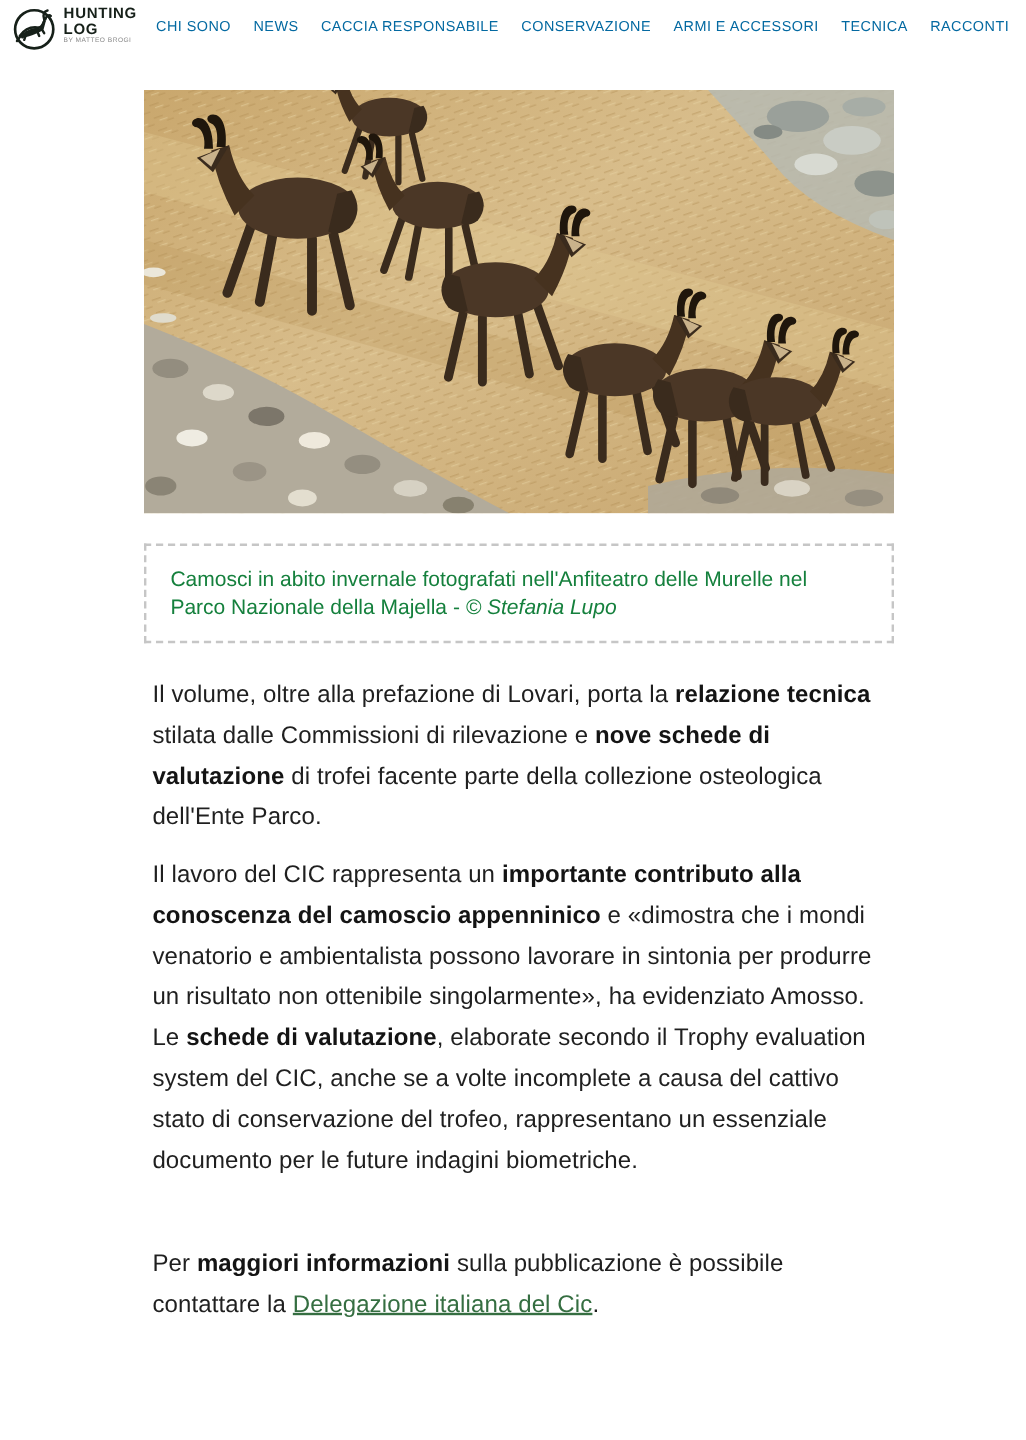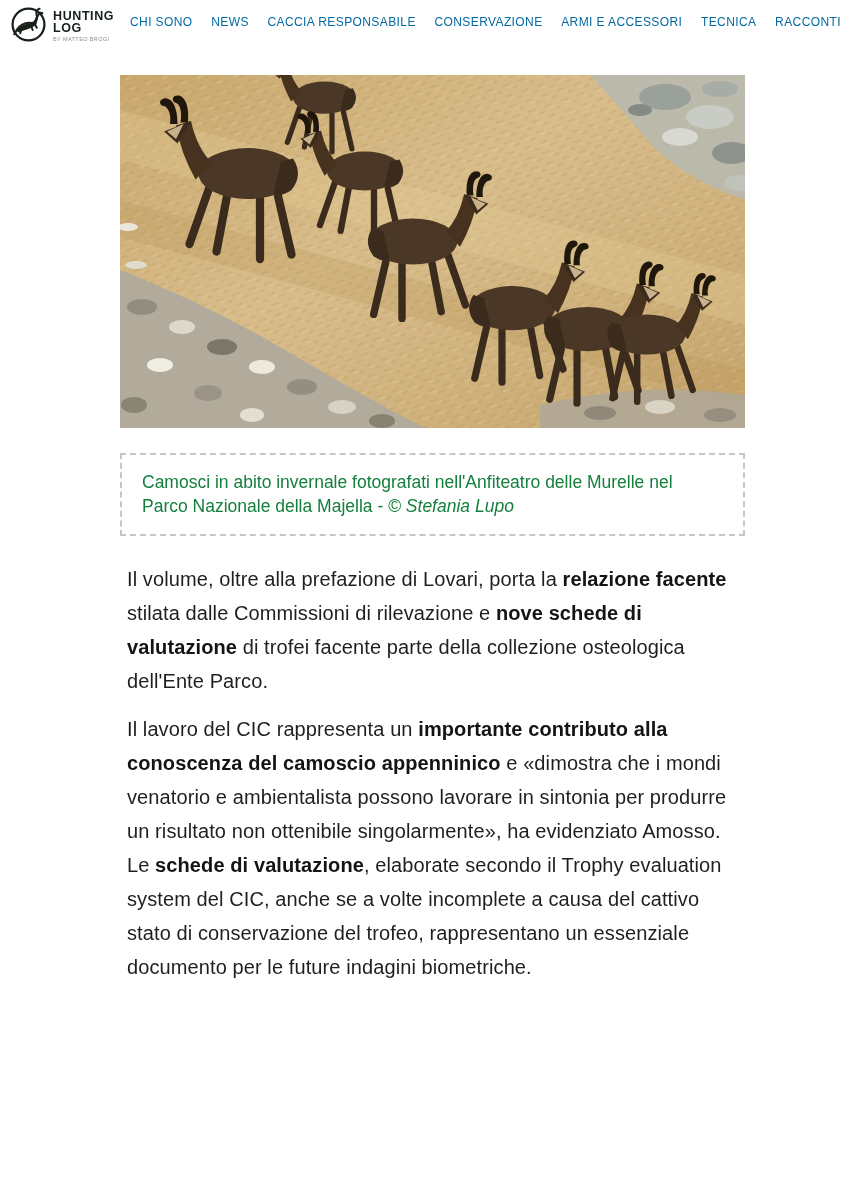--- a/index.html
+++ b/index.html
@@ -8,21 +8,21 @@
     width: 855px; height: 1200px; overflow: hidden;
     font-family: "Liberation Sans", "DejaVu Sans", sans-serif;
     color: #1f1f1f;
   }
 
   
   .site-header {
     display: flex; align-items: flex-start;
     height: 52px; padding: 5px 10px 0 10px;
   }
-  .logo { display: flex; align-items: flex-end; gap: 6px; cursor: pointer; width: 112px; flex: 0 0 auto; }
+  .logo { display: flex; align-items: flex-start; gap: 6px; cursor: pointer; width: 112px; flex: 0 0 auto; }
   .logo-mark { width: 37px; height: 37px; display: block; }
   .logo-text { display: flex; flex-direction: column; line-height: 1; }
   .logo-line { font-weight: 700; font-size: 12.5px; letter-spacing: 0.6px; color: #162019; }
   .logo-byline { font-size: 5.5px; letter-spacing: 0.4px; color: #8a8a8a; margin-top: 2px; }
   nav.main-nav {
     flex: 1; display: flex; justify-content: space-between;
     margin-left: 8px; padding: 10px 4px 0 0;
   }
   nav.main-nav a {
     font-size: 12px; letter-spacing: 0.4px; color: #0369a1;
@@ -161,18 +161,19 @@
         <use href="#chamois" transform="translate(405,193) scale(1.3)"></use>
         <use href="#chamois" transform="translate(470,204) scale(1.18)"></use>
       </svg>
     </div>
     <figcaption class="caption-box">
       <span>Camosci in abito invernale fotografati nell'Anfiteatro delle Murelle nel Parco Nazionale della Majella - </span><em>© Stefania Lupo</em>
     </figcaption>
   </figure>
 
   <article>
-    <p><span>Il volume, oltre alla prefazione di Lovari, porta la </span><strong>relazione facente</strong><span> stilata dalle Commissioni di rilevazione e </span><strong>nove schede di valutazione</strong><span> di trofei facente parte della collezione osteologica dell'Ente Parco.</span></p>
+    <p><span>Il volume, oltre alla prefazione di Lovari, porta la </span><strong>relazione tecnica</strong><span> stilata dalle Commissioni di rilevazione e </span><strong>nove schede di valutazione</strong><span> di trofei facente parte della collezione osteologica dell'Ente Parco.</span></p>
 
     <p><span>Il lavoro del CIC rappresenta un </span><strong>importante contributo alla conoscenza del camoscio appenninico</strong><span> e «dimostra che i mondi venatorio e ambientalista possono lavorare in sintonia per produrre un risultato non ottenibile singolarmente», ha evidenziato Amosso. Le </span><strong>schede di valutazione</strong><span>, elaborate secondo il Trophy evaluation system del CIC, anche se a volte incomplete a causa del cattivo stato di conservazione del trofeo, rappresentano un essenziale documento per le future indagini biometriche.</span></p>
 
+    <p class="para-last"><span>Per </span><strong>maggiori informazioni</strong><span> sulla pubblicazione è possibile contattare la </span><a class="green-link">Delegazione italiana del Cic</a><span>.</span></p>
   </article>
 </main>
 
 </body></html>

